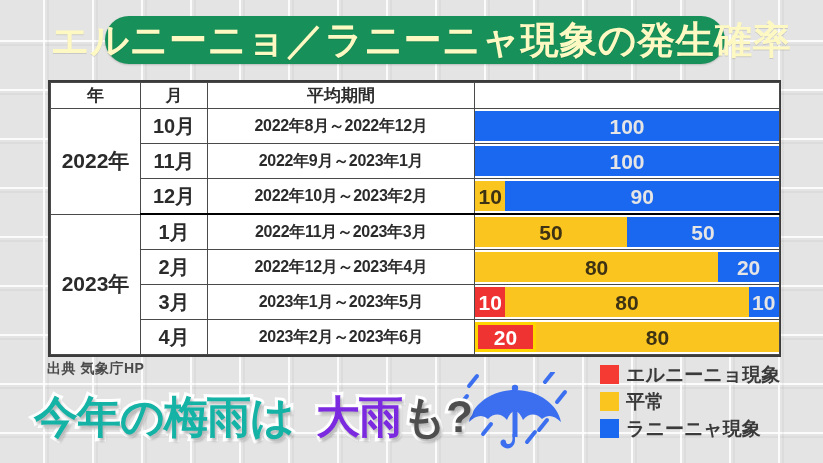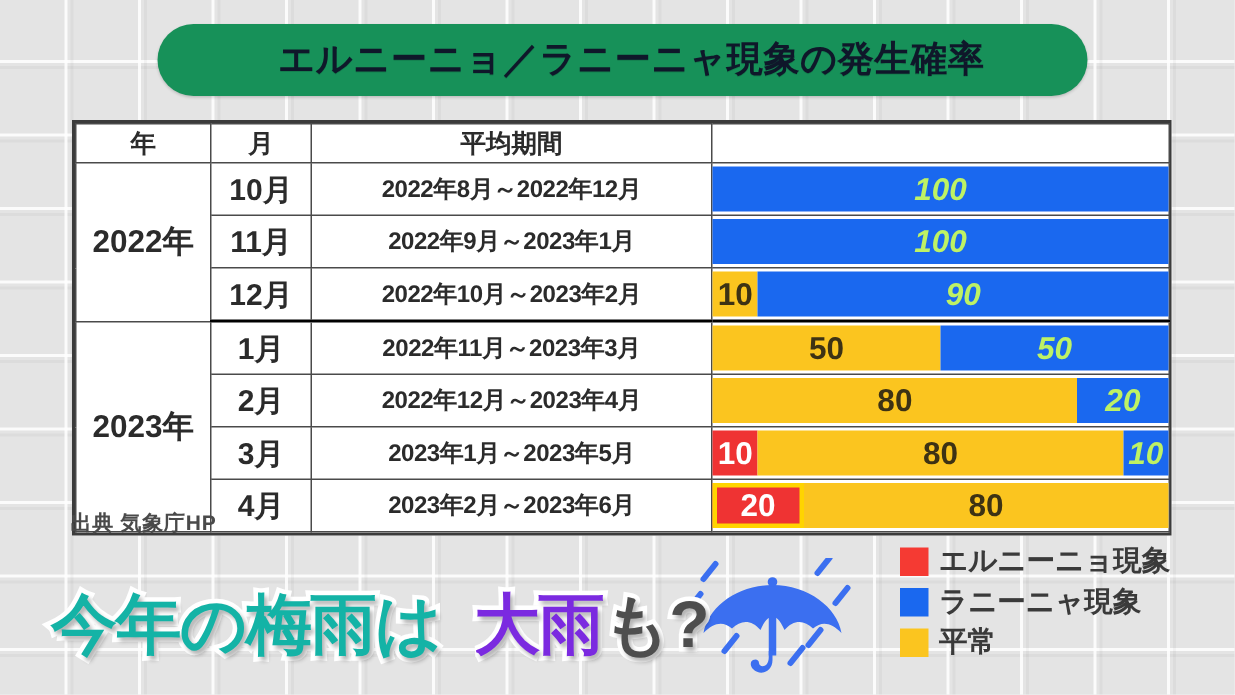--- a/index.html
+++ b/index.html
@@ -19,21 +19,21 @@
     background-position:-6px -9px, -6px -9px;
   }
   
   #title-pill{
     position:absolute;left:105px;top:16px;width:620px;height:48px;
     background:#179159;border-radius:26px;
     display:flex;align-items:center;justify-content:center;
     box-shadow:0 1px 2px rgba(0,0,0,0.18);
   }
   #title-text{
-    color:#0f172a;font-size:24px;font-weight:bold;letter-spacing:0.5px;
+    color:#fef9c3;font-size:38px;font-weight:bold;letter-spacing:0.5px;
     line-height:1;white-space:nowrap;
     text-shadow:0 1px 0 rgba(0,0,0,0.12);
     margin-left:12px;
   }
   
   #table-wrap{
     position:absolute;left:48px;top:80px;width:733px;
     border:2px solid #3b3b3b;background:#ffffff;
     box-sizing:border-box;
   }
@@ -59,25 +59,25 @@
   
   td.bar-cell{padding:0;background:#ffffff;}
   .bar{display:flex;width:100%;height:30px;align-items:stretch;}
   .seg{
     display:flex;align-items:center;justify-content:center;
     font-size:21px;font-weight:bold;line-height:1;box-sizing:border-box;
     overflow:hidden;
   }
   .seg.elnino{background:#ef3333;color:#ffffff;}
   .seg.normal{background:#fbc51f;color:#3d3214;}
-  .seg.lanina{background:#1a68ef;color:#bef264;font-style:italic;}
+  .seg.lanina{background:#1a68ef;color:#e5e5e5;}
   .seg.highlight{border:3px solid #ffd400;}
   
   #source{
-    position:absolute;left:47px;top:340px;
+    position:absolute;left:47px;top:360px;
     font-size:14px;color:#4a4a4a;font-weight:bold;letter-spacing:0.5px;
     white-space:nowrap;
   }
   
   #legend{
     position:absolute;left:600px;top:365px;
     display:flex;flex-direction:column;gap:3px;
   }
   .legend-row{display:flex;gap:7px;height:24px;}
   .swatch{width:19px;height:19px;flex:0 0 19px;}
@@ -207,26 +207,26 @@
   </div>
 
   <div id="source">出典 気象庁HP</div>
 
   <div id="legend">
       <div class="legend-row">
         <span class="swatch" style="background: rgb(245, 58, 51);"></span>
         <span class="legend-label">エルニーニョ現象</span>
       </div>
       <div class="legend-row">
+        <span class="swatch" style="background: rgb(251, 197, 31);"></span>
+        <span class="legend-label">平常</span>
+      </div>
+      <div class="legend-row">
         <span class="swatch" style="background: rgb(26, 104, 239);"></span>
         <span class="legend-label">ラニーニャ現象</span>
-      </div>
-      <div class="legend-row">
-        <span class="swatch" style="background: rgb(251, 197, 31);"></span>
-        <span class="legend-label">平常</span>
       </div>
     </div>
 
   <div id="umbrella">
     <svg viewBox="0 0 120 86" width="120" height="86" aria-hidden="true">
       <g id="umb-g">
         <path id="umb-canopy" d="M60 18 C84 18 103 33 106 50 C99 43 93 42 87 47 C81 41 74 41 68 48 C65 41 62 39 60 39 C58 39 55 41 52 48 C46 41 39 41 33 47 C27 42 21 43 14 50 C17 33 36 18 60 18 Z" fill="#3b6ff0"></path>
         <rect id="umb-pole" x="57.5" y="38" width="5" height="27" fill="#3b6ff0"></rect>
         <path id="umb-handle" d="M60 62 L60 68 C60 76 52 79 47 74 C45 72 45 69 47 68 C49 67 51 68 51 70 C51 72 54 73 56 71 C57 70 57.5 68 57.5 66 L57.5 62 Z" fill="#3b6ff0"></path>
         <circle id="umb-tip" cx="60" cy="16" r="3.2" fill="#3b6ff0"></circle>

